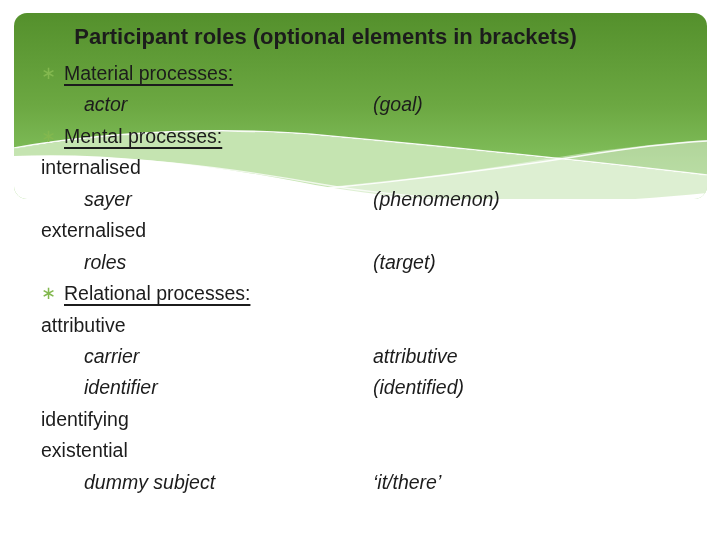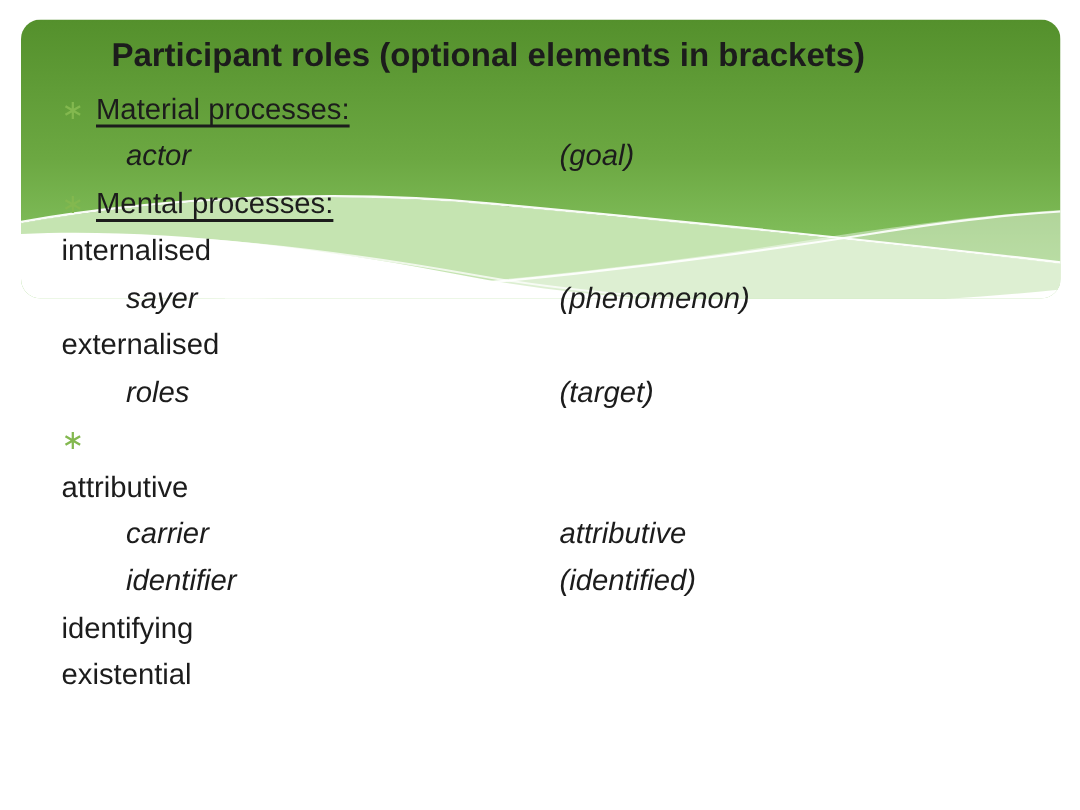--- a/index.html
+++ b/index.html
@@ -105,31 +105,36 @@
     </div>
     <div class="row r-plain">
       <span class="left">externalised</span>
     </div>
     <div class="row r-sub">
       <span class="left">roles</span>
       <span class="right">(target)</span>
     </div>
     <div class="row r-bullet">
       <span class="bullet">∗</span>
+      <span class="left">Relational processes:</span>
     </div>
     <div class="row r-plain">
       <span class="left">attributive</span>
     </div>
     <div class="row r-sub">
       <span class="left">carrier</span>
       <span class="right">attributive</span>
     </div>
     <div class="row r-sub">
       <span class="left">identifier</span>
       <span class="right">(identified)</span>
     </div>
     <div class="row r-plain">
       <span class="left">identifying</span>
     </div>
     <div class="row r-plain">
       <span class="left">existential</span>
     </div>
+    <div class="row r-sub">
+      <span class="left">dummy subject</span>
+      <span class="right">‘it/there’</span>
+    </div>
   </div>
 
 </body></html>

